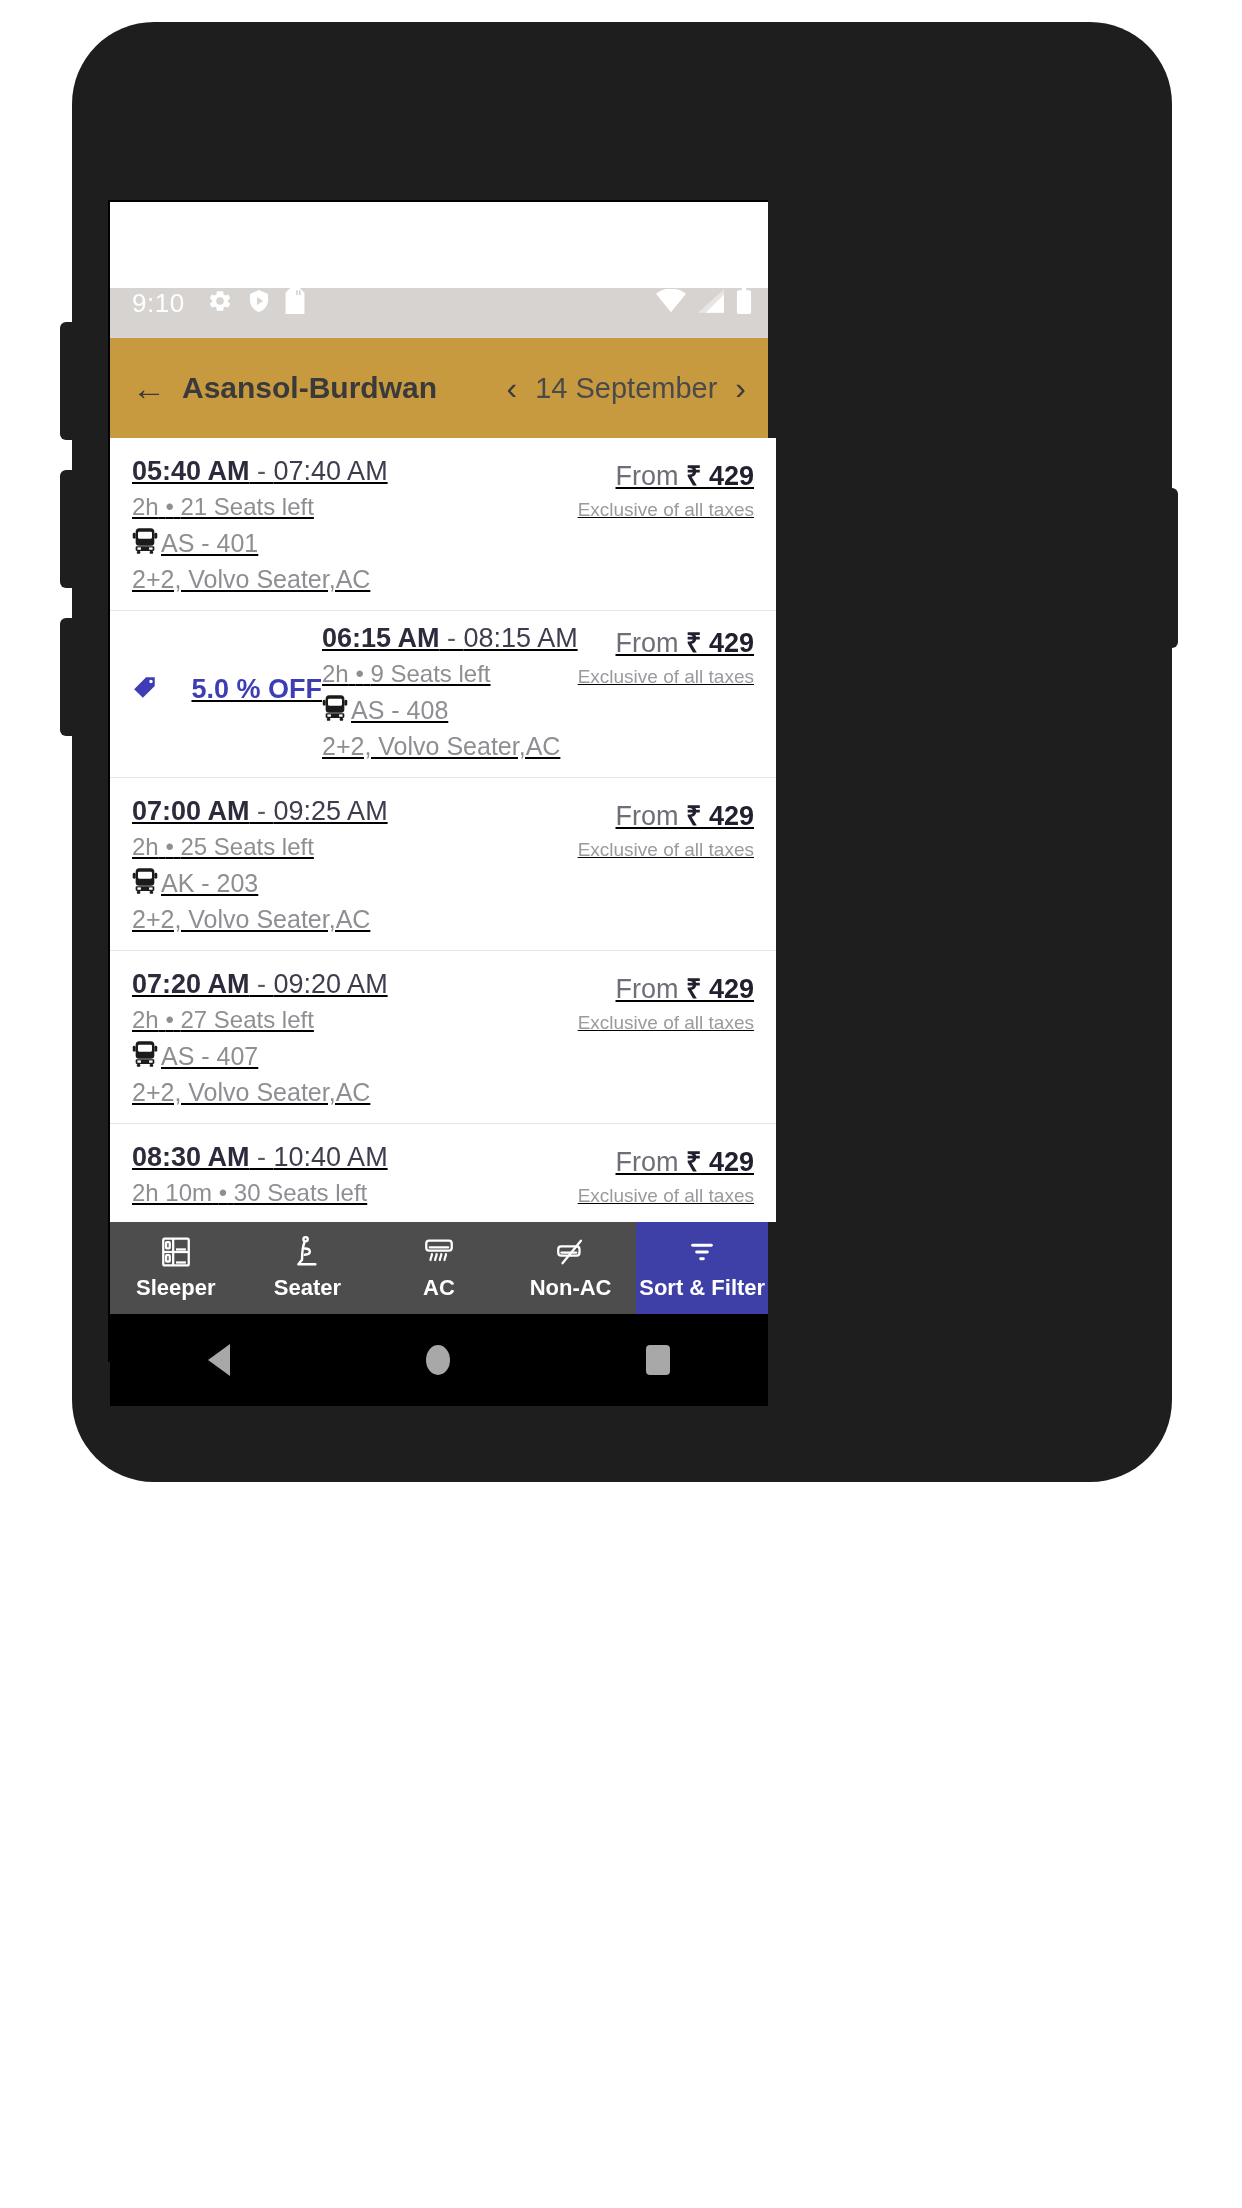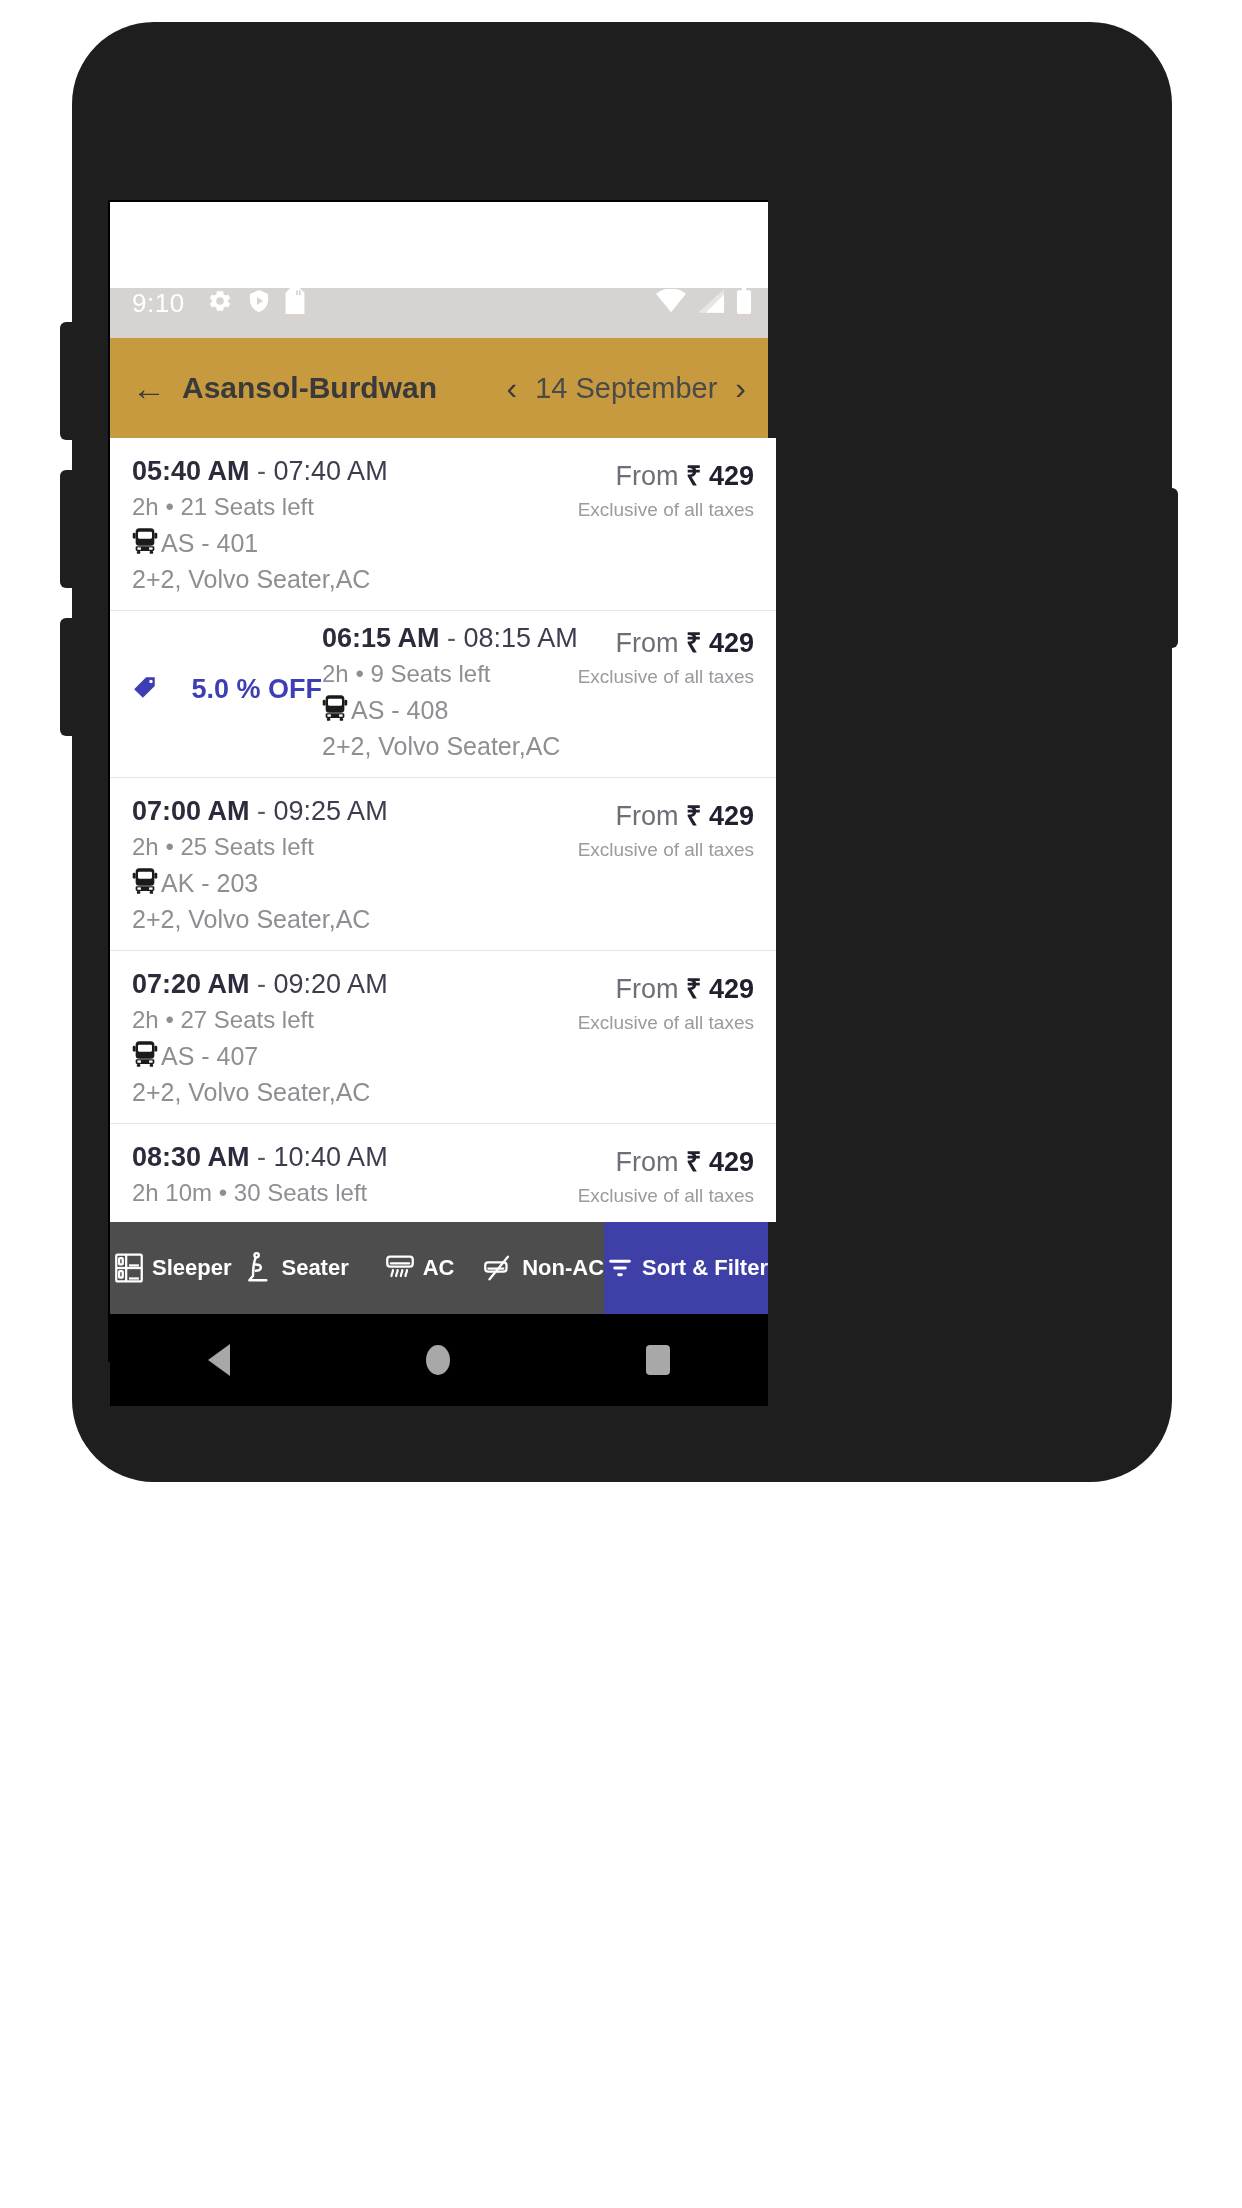--- a/index.html
+++ b/index.html
@@ -53,21 +53,21 @@
   .back-arrow{ font-size:34px; color:#3a3a3a; line-height:1; }
   .route-title{ font-size:30px; font-weight:bold; color:#3a3a3a; white-space:nowrap; }
   .appbar-spacer{ flex:1; }
   .datenav{ display:flex; align-items:center; gap:18px; }
   .date-chev{ font-size:32px; color:#3a3a3a; line-height:1; font-weight:500; }
   .date-label{ font-size:29px; color:#4a4a4a; white-space:nowrap; }
 
   
   .list{
     position:absolute; left:110px; top:438px; width:666px; height:784px;
-    background:#bef264; overflow:hidden;
+    background:#bef264; overflow:hidden;text-decoration:underline;
   }
   .card{
     position:relative; background:#ffffff;
     border-bottom:1px solid #e6e6e6;
     padding:18px 22px 16px 22px;
     display:flex; justify-content:space-between;
   }
   .card.has-offer{ padding-top:12px; }
   .card-left{ display:flex; flex-direction:column; gap:6px; }
   .card-right{ display:flex; flex-direction:column; align-items:flex-end; gap:6px; }
@@ -89,21 +89,21 @@
   .price{ font-size:27px; color:#6e6e78; white-space:nowrap; }
   .price b{ color:#20202e; font-weight:bold; }
   .taxnote{ font-size:19px; color:#9a9aa0; white-space:nowrap; }
 
   
   .filterbar{
     position:absolute; left:110px; top:1222px; width:658px; height:92px;
     background:#4d4d4d; display:flex;
   }
   .fitem{
-    flex:1; display:flex; flex-direction:row; align-items:center;
+    flex:1; display:flex; flex-direction:column; align-items:center;
     justify-content:center; gap:6px; color:#ffffff;
   }
   .fitem.accent{ background:#3f3fa8; }
   .flabel{ font-size:22px; font-weight:bold; color:#ffffff; white-space:nowrap; }
   .ficon{ height:34px; display:flex; align-items:center; justify-content:center; }
 
   
   .navbar{
     position:absolute; left:110px; top:1314px; width:658px; height:92px;
     background:#000000; display:flex; align-items:center; justify-content:space-around;

